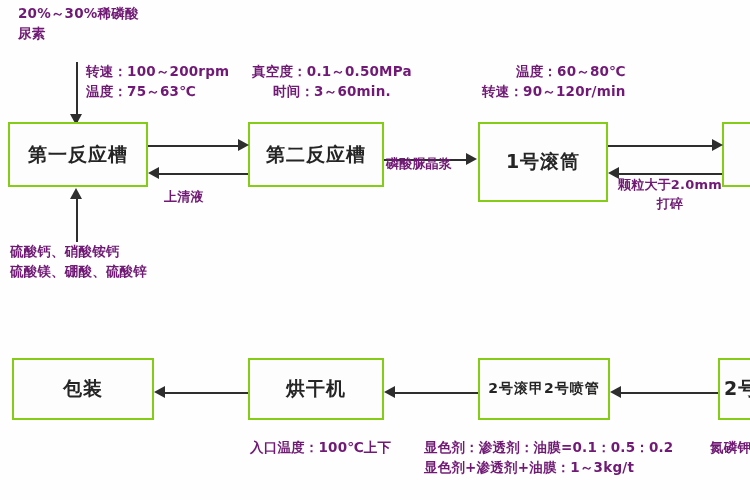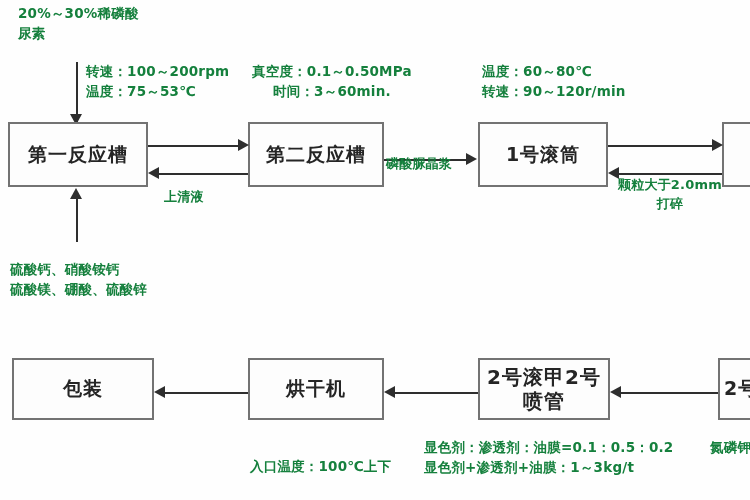--- a/index.html
+++ b/index.html
@@ -11,40 +11,40 @@
     position: relative;
     width: 750px;
     height: 500px;
     background: #fefefe;
     overflow: hidden;
     font-family: "DejaVu Sans", "Liberation Sans", sans-serif;
     color: #2b2b2b;
   }
   .box {
     position: absolute;
-    border: 2px solid #737373;
+    border: 2px solid #84cc16;
     background: #fdfdfd;
     display: flex;
     align-items: center;
     justify-content: center;
     text-align: center;
     box-sizing: border-box;
     font-size: 19px;
     font-weight: 700;
     letter-spacing: 1px;
     color: #252525;
     line-height: 1.22;
     padding: 2px 4px;
   }
-  .box.two-line { font-size: 20px; }
+  .box.two-line { font-size: 14px; }
   .label {
     position: absolute;
     font-size: 13.5px;
     font-weight: 700;
-    color: #15803d;
+    color: #701a75;
     white-space: nowrap;
     line-height: 1.45;
     letter-spacing: 0.2px;
   }
   .label.small { font-size: 13px; }
   .hline {
     position: absolute;
     height: 0;
     border-top: 2.5px solid #2e2e2e;
   }
@@ -87,42 +87,42 @@
   <div class="label" style="left:18px; top:4px;">
     <div>20%～30%稀磷酸</div>
     <div style="text-align:left;">尿素</div>
   </div>
 
   <div class="vline" style="left:76px; top:62px; height:60px;"></div>
   <div class="arrow arrow-d" style="left:70px; top:114px;"></div>
 
   <div class="label" style="left:86px; top:62px;">
     <div>转速：100～200rpm</div>
-    <div>温度：75～53℃</div>
+    <div>温度：75～63℃</div>
   </div>
 
   <div class="label" style="left:252px; top:62px;text-align:center;">
     <div>真空度：0.1～0.50MPa</div>
     <div>时间：3～60min.</div>
   </div>
 
-  <div class="label" style="left:482px; top:62px;">
+  <div class="label" style="left:482px; top:62px;text-align:right;">
     <div>温度：60～80℃</div>
     <div>转速：90～120r/min</div>
   </div>
 
   <div class="box" style="left:8px; top:122px; width:140px; height:65px;">
     <span>第一反应槽</span>
   </div>
 
   <div class="box" style="left:248px; top:122px; width:136px; height:65px;">
     <span>第二反应槽</span>
   </div>
 
-  <div class="box" style="left:478px; top:122px; width:130px; height:65px;">
+  <div class="box" style="left:478px; top:122px; width:130px; height:80px;">
     <span>1号滚筒</span>
   </div>
 
   <div class="box" style="left:722px; top:122px; width:60px; height:65px;">
     <span></span>
   </div>
 
   <div class="hline" style="left:148px; top:145px; width:92px;"></div>
   <div class="arrow arrow-r" style="left:238px; top:139px;"></div>
 
@@ -139,21 +139,21 @@
 
   <div class="hline" style="left:618px; top:173px; width:104px;"></div>
   <div class="arrow arrow-l" style="left:608px; top:167px;"></div>
   <div class="label small" style="left:612px; top:176px; text-align:center; width:116px;">
     <div>颗粒大于2.0mm</div>
     <div>打碎</div>
   </div>
 
   <div class="vline" style="left:76px; top:196px; height:46px;"></div>
   <div class="arrow arrow-u" style="left:70px; top:188px;"></div>
-  <div class="label" style="left:10px; top:242px;margin-top:18px;">
+  <div class="label" style="left:10px; top:242px;">
     <div>硫酸钙、硝酸铵钙</div>
     <div>硫酸镁、硼酸、硫酸锌</div>
   </div>
 
   <div class="box" style="left:248px; top:358px; width:136px; height:62px;">
     <span>烘干机</span>
   </div>
 
   <div class="box" style="left:12px; top:358px; width:142px; height:62px;">
     <span>包装</span>
@@ -169,21 +169,21 @@
 
   <div class="hline" style="left:164px; top:392px; width:84px;"></div>
   <div class="arrow arrow-l" style="left:154px; top:386px;"></div>
 
   <div class="hline" style="left:394px; top:392px; width:84px;"></div>
   <div class="arrow arrow-l" style="left:384px; top:386px;"></div>
 
   <div class="hline" style="left:620px; top:392px; width:98px;"></div>
   <div class="arrow arrow-l" style="left:610px; top:386px;"></div>
 
-  <div class="label" style="left:250px; top:438px;margin-top:19px;">
+  <div class="label" style="left:250px; top:438px;">
     <div>入口温度：100℃上下</div>
   </div>
 
   <div class="label" style="left:424px; top:438px;">
     <div>显色剂：渗透剂：油膜=0.1：0.5：0.2</div>
     <div>显色剂+渗透剂+油膜：1～3kg/t</div>
   </div>
 
   <div class="label" style="left:710px; top:438px;">氮磷钾</div>
 

